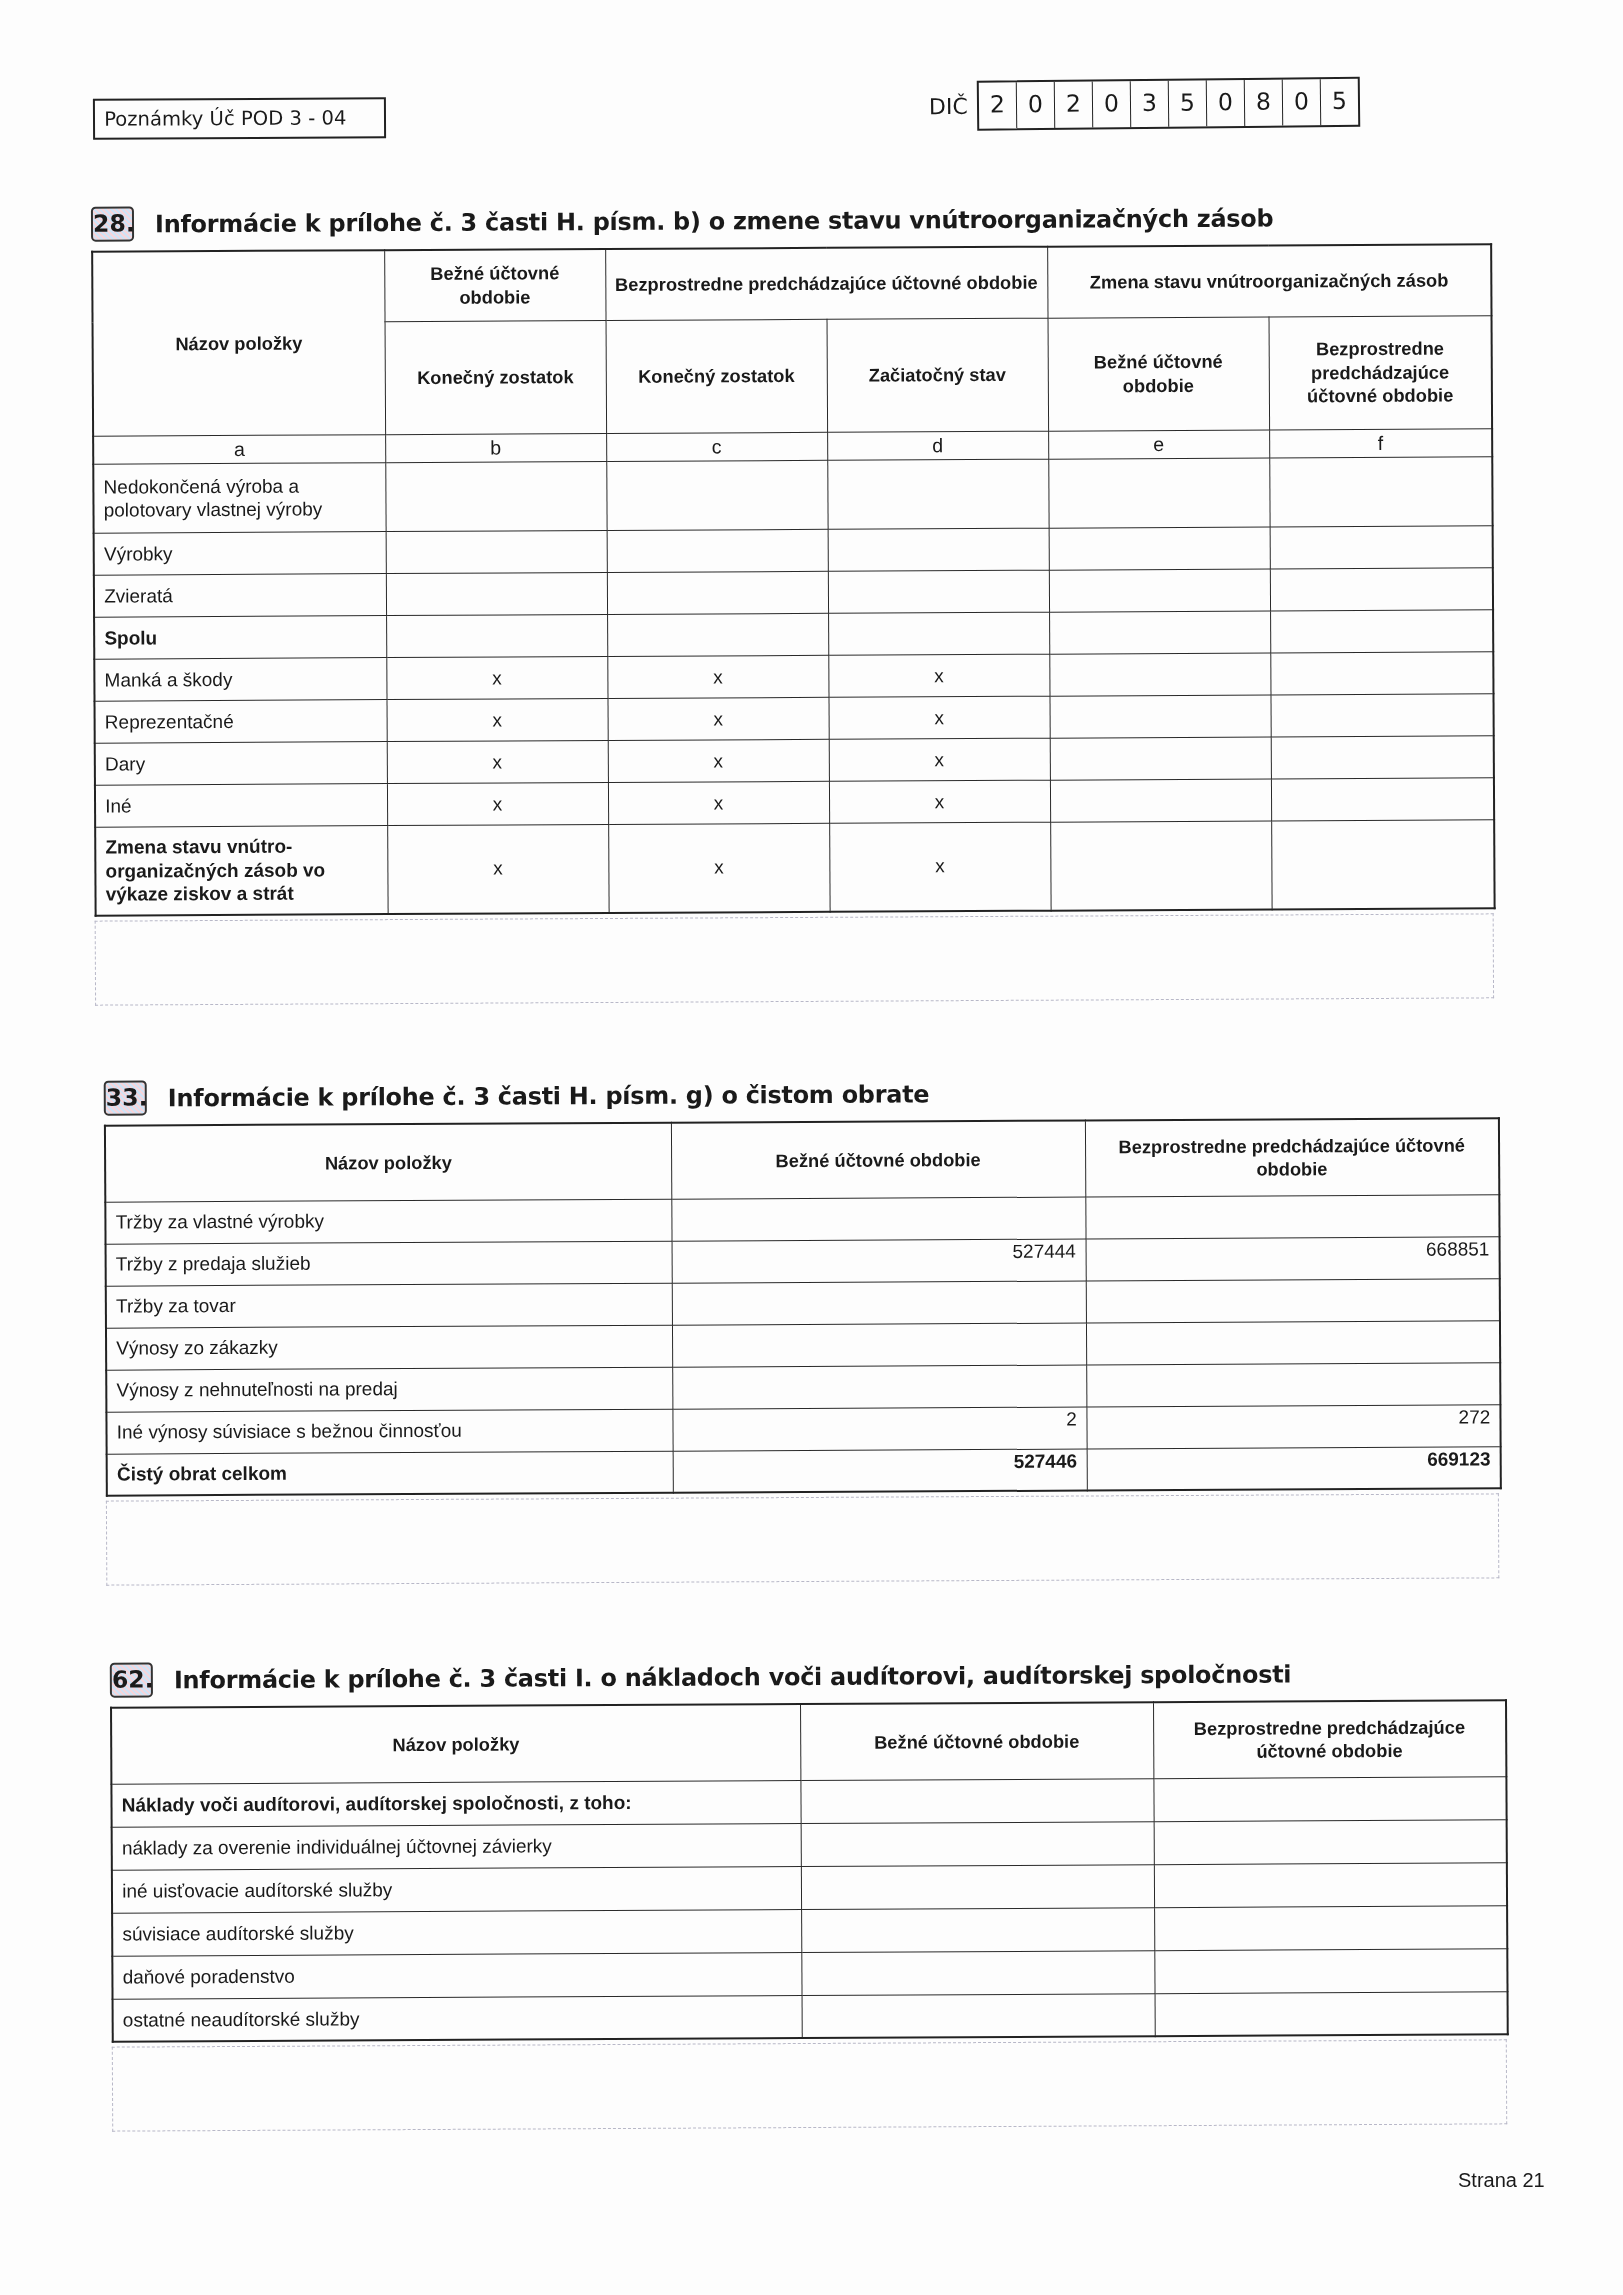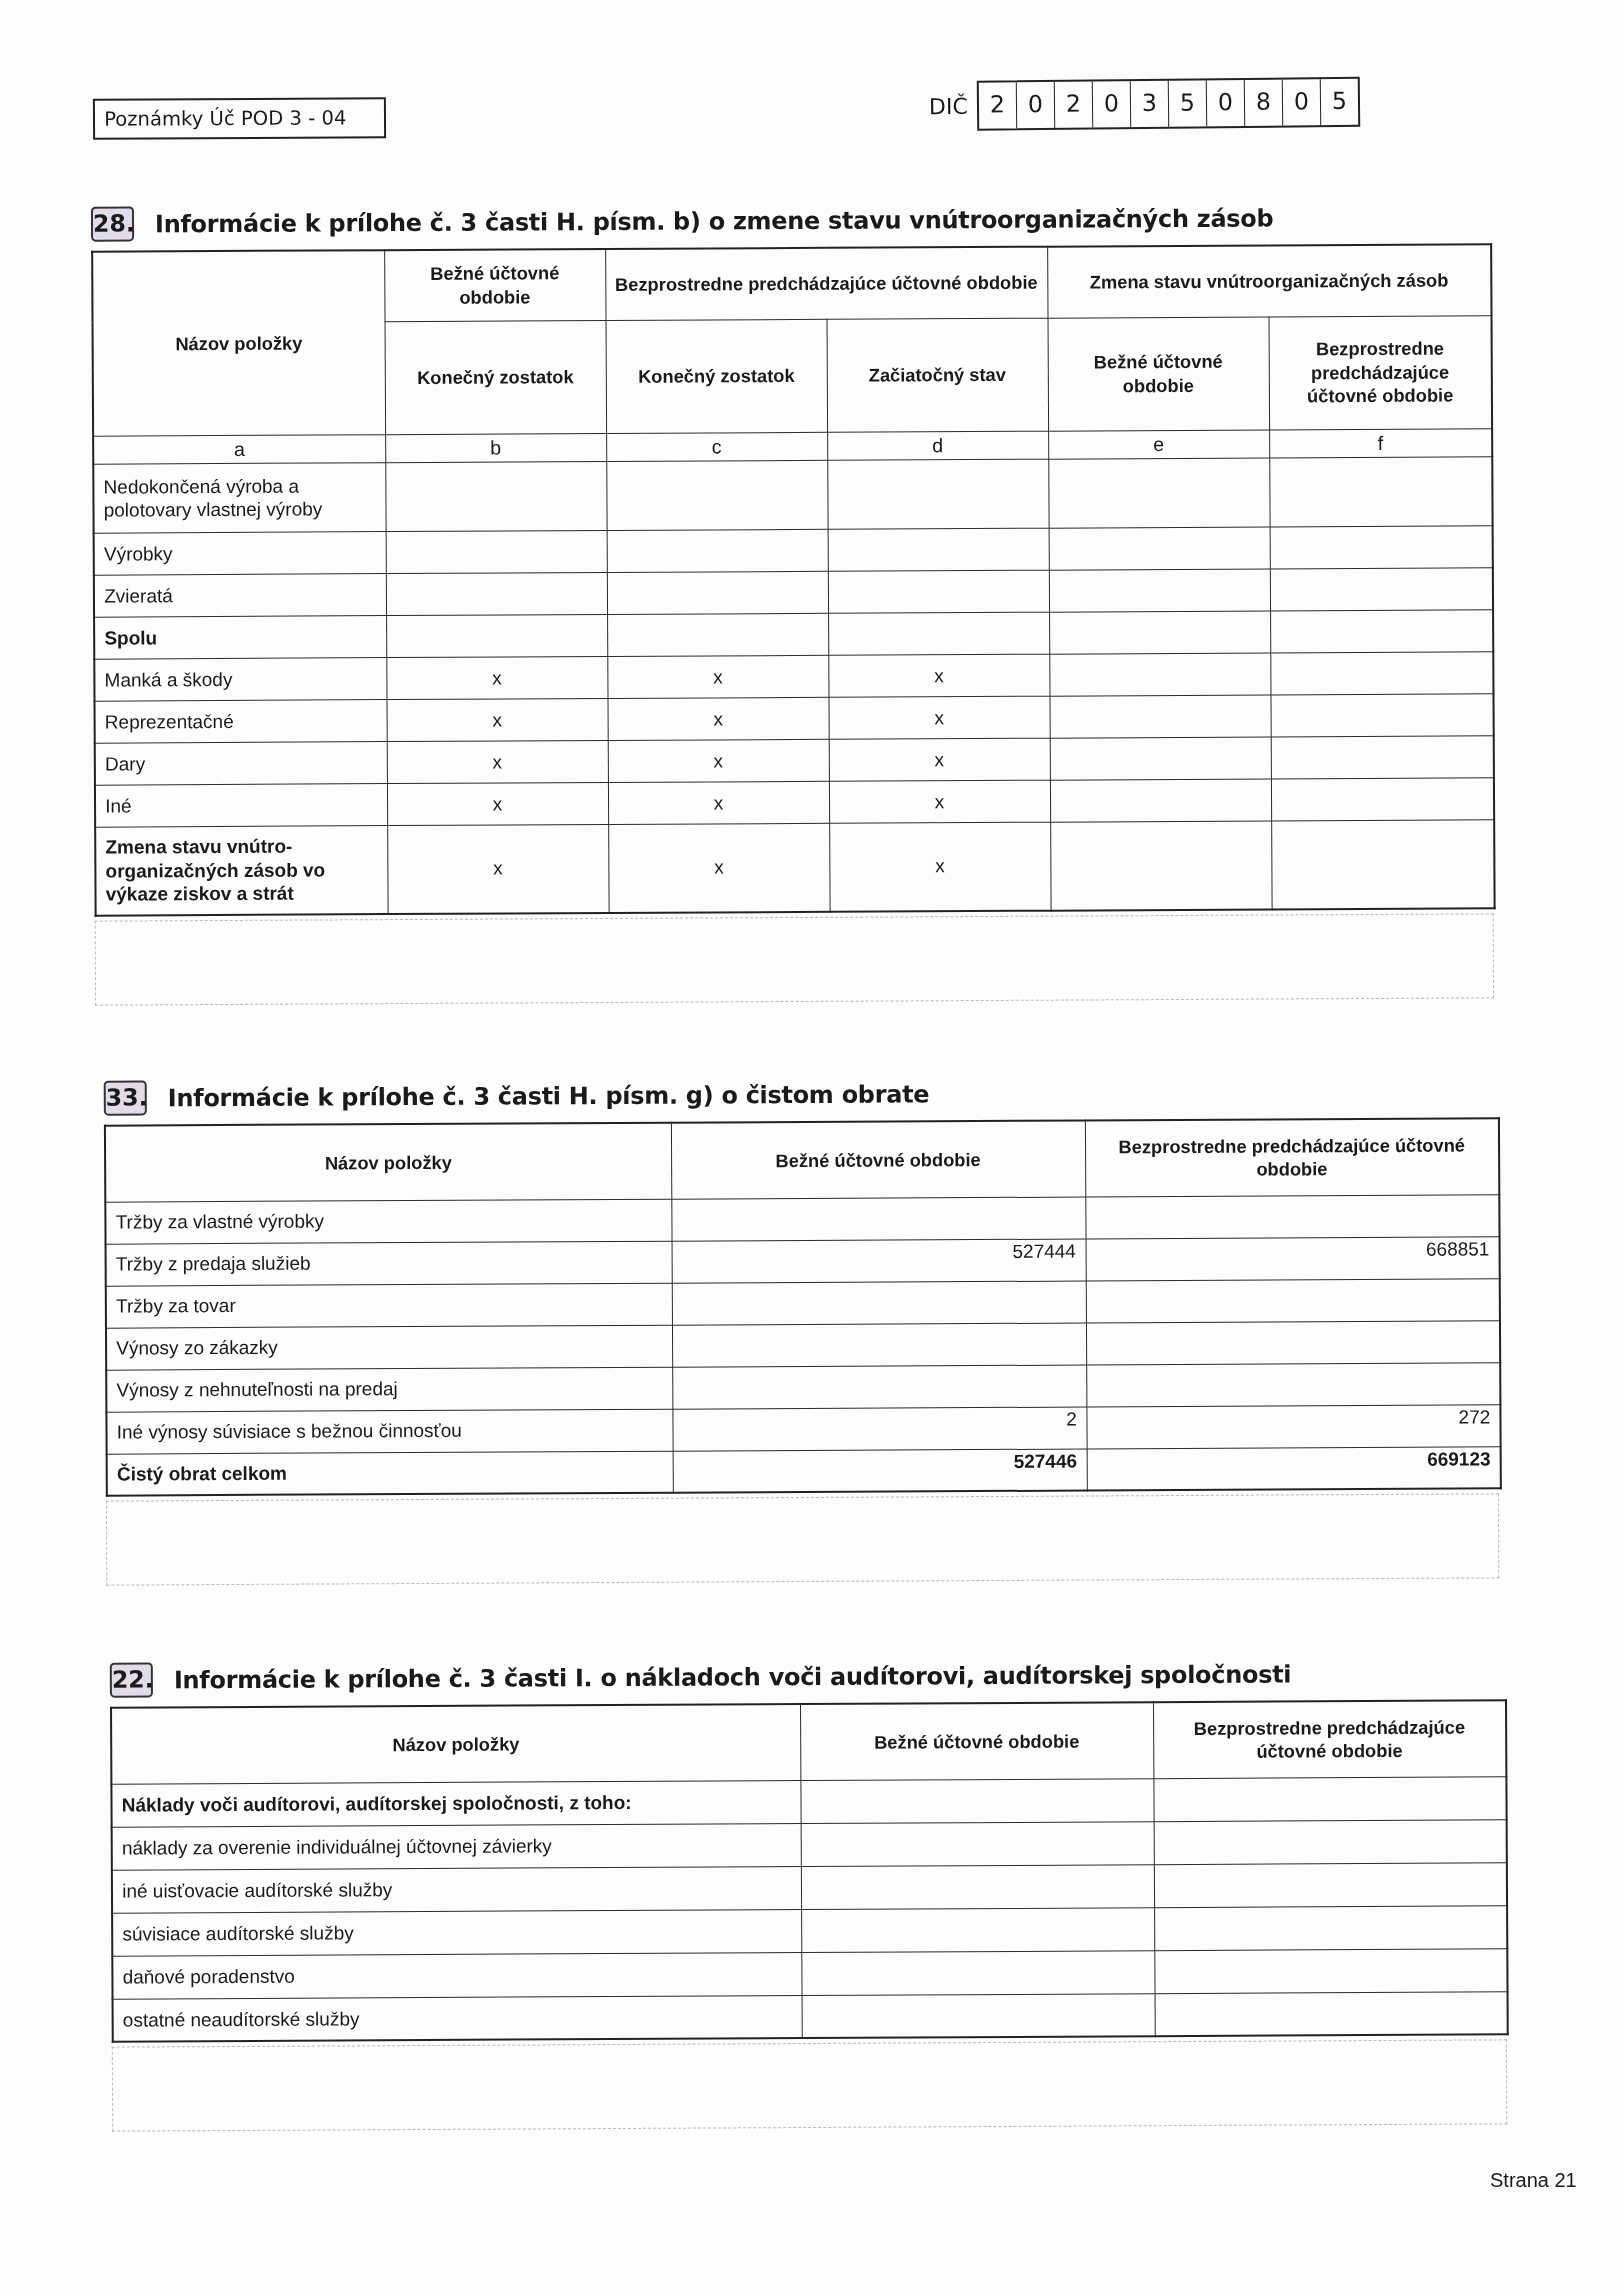--- a/index.html
+++ b/index.html
@@ -34,21 +34,21 @@
   .grid th { font-weight: bold; text-align: center; line-height: 23.6px; font-size: 18.3px; }
   .grid td.lbl { text-align: left; line-height: 23.6px; }
   .grid td.bold { font-weight: bold; }
   .grid td.x { text-align: center; }
   .grid td.num { text-align: right; vertical-align: top; padding-top: 1.3px; }
   .grid td.num.bold { font-weight: bold; }
   .grid tr.letters td { text-align: center; height: 27.5px; font-size: 19.6px; }
 
   .notes { border: 1.3px dashed #b8b8c8; box-sizing: border-box; height: 85px; margin-top: 3.9px; }
 
-  .page-no { position: absolute; left: 1490px; top: 2169px; font-size: 20px; }
+  .page-no { position: absolute; left: 1458px; top: 2169px; font-size: 20px; }
 </style>
 </head>
 <body>
 
 <div class="form-code">Poznámky Úč POD 3 - 04</div>
 
 <div class="dic">
   <span class="dic-label">DIČ</span>
   <div class="dic-boxes">
     <span class="dic-digit">2</span>
@@ -229,21 +229,21 @@
       <td class="num bold">527446</td>
       <td class="num bold">669123</td>
     </tr>
   </tbody>
     </table>
   <div class="notes"></div>
 </div>
 
 <div class="section" style="left:111px; top:1659px; width:1395px; transform:rotate(-0.3deg);">
   <div class="sec-head">
-    <div class="badge">22.</div>
+    <div class="badge">62.</div>
     <div class="sec-title">Informácie k prílohe č. 3 časti I. o nákladoch voči audítorovi, audítorskej spoločnosti</div>
   </div>
   <table class="grid" style="width:1395px;">
     <colgroup>
         <col style="width:689px">
         <col style="width:353px">
         <col style="width:353px">
       </colgroup>
     <tbody>
         <tr style="height:76px">

